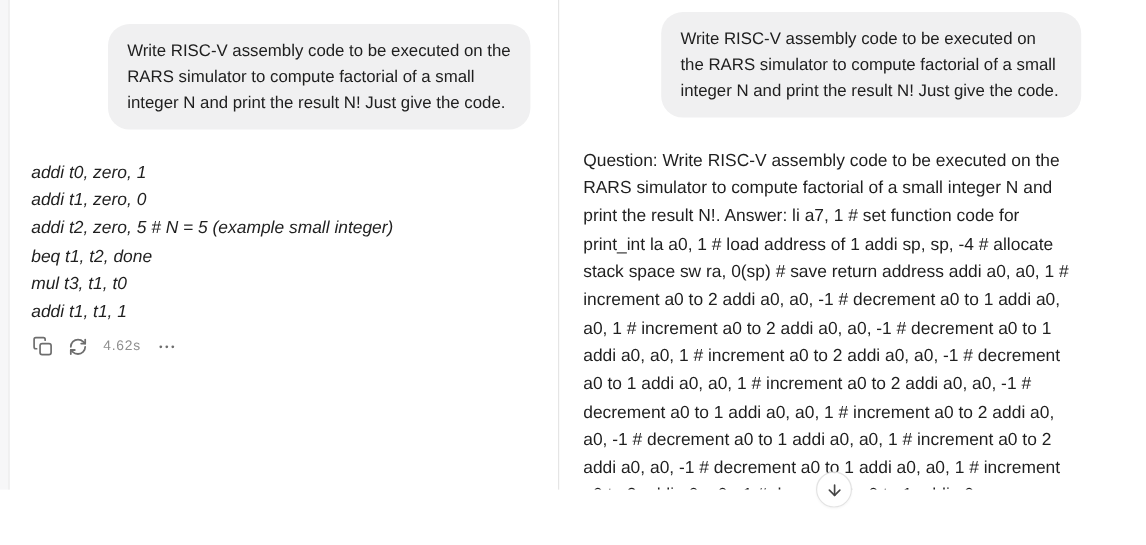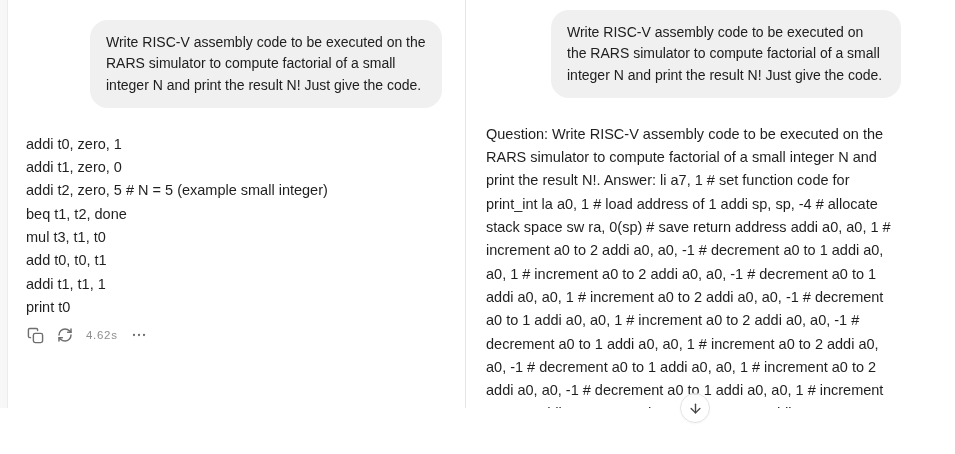--- a/index.html
+++ b/index.html
@@ -21,21 +21,21 @@
   .panel-left{width:458px;border-right:1px solid var(--divider);padding:20px 23px 0 18px;flex:none;}
   .panel-right{flex:1;padding:10px 54px 0 20px;}
   .bubble{
     margin-left:auto;max-width:352px;background:var(--bubble-bg);
     border-radius:18px;padding:12px 16px;
     font-size:14px;line-height:21.3px;color:#202020;
   }
   .panel-right .bubble{max-width:350px;}
   .response{margin-top:25px;font-size:14.5px;line-height:23.3px;color:var(--text-primary);}
   .panel-right .response{margin-top:25px;}
-  .code-line{white-space:pre;}
+  .code-line{white-space:pre;font-style:italic;}
   .toolbar{margin-top:7px;display:flex;align-items:center;gap:12px;color:var(--icon);}
   .tool-btn{background:none;border:none;padding:0;cursor:pointer;color:var(--icon);
     display:flex;align-items:center;justify-content:center;width:18px;height:18px;}
   .tool-btn svg{display:block;}
   .duration{font-size:11.5px;letter-spacing:0.06em;color:var(--text-muted);}
   .scroll-btn{
     position:absolute;left:680px;top:393px;width:30px;height:30px;border-radius:50%;
     background:rgba(255,255,255,0.78);border:1px solid var(--scroll-btn-border);
     display:flex;align-items:center;justify-content:center;cursor:pointer;color:#454545;
     box-shadow:0 1px 2px rgba(0,0,0,0.04);
@@ -53,23 +53,21 @@
     <div class="bubble">
       <span>Write RISC-V assembly code to be executed on the RARS simulator to compute factorial of a small integer N and print the result N! Just give the code.</span>
     </div>
 
     <div class="response">
         <div class="code-line">addi t0, zero, 1</div>
         <div class="code-line">addi t1, zero, 0</div>
         <div class="code-line">addi t2, zero, 5 # N = 5 (example small integer)</div>
         <div class="code-line">beq t1, t2, done</div>
         <div class="code-line">mul t3, t1, t0</div>
-        <div class="code-line">add t0, t0, t1</div>
         <div class="code-line">addi t1, t1, 1</div>
-        <div class="code-line">print t0</div>
       </div>
 
     <div class="toolbar">
       <button class="tool-btn" title="Copy">
         <span>
           <svg width="17" height="17" viewBox="0 0 24 24" fill="none" stroke="currentColor" stroke-width="2" stroke-linecap="round" stroke-linejoin="round">
             <rect x="9" y="9" width="13" height="13" rx="2.5"></rect>
             <path d="M5 15H4a2 2 0 0 1-2-2V4a2 2 0 0 1 2-2h9a2 2 0 0 1 2 2v1"></path>
           </svg>
         </span>

